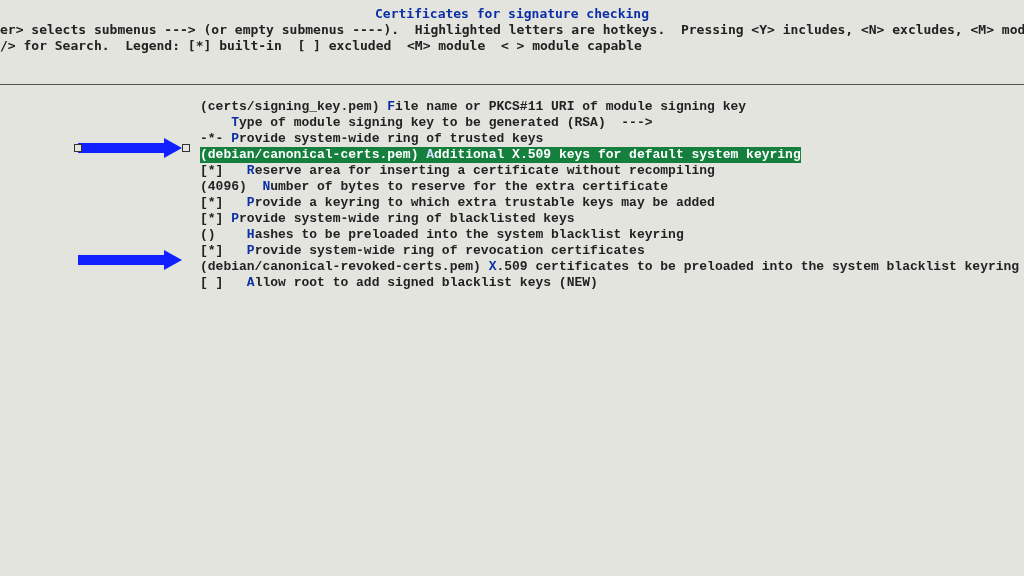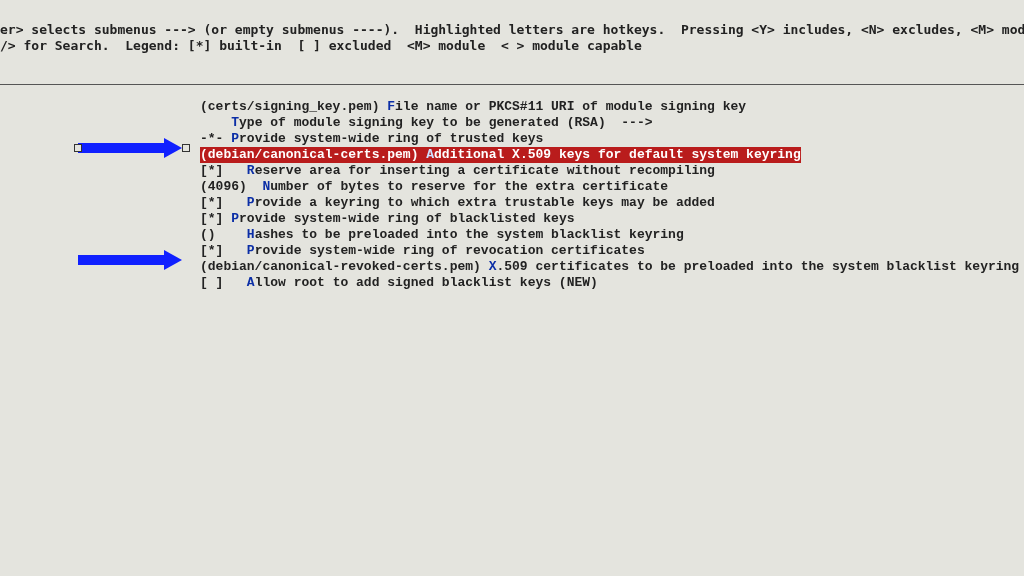--- a/index.html
+++ b/index.html
@@ -52,21 +52,21 @@
     font-family: Liberation Mono, monospace;
   }
   .menu .row {
     display: block;
     height: 16px;
   }
   .hot {
     color: #0b2ea6;
   }
   .sel {
-    background: #b91c1c;
+    background: #15803d;
     color: #fff;
     display: inline-block;
   }
   .sel .hot {
     color: #cfe0ff;
   }
   
   .arrow {
     position: absolute;
     height: 14px;
@@ -91,20 +91,21 @@
     width: 6px;
     height: 6px;
     border: 1px solid #333;
     background: #e4e4de;
   }
 </style>
 </head>
 <body>
 <div class="screen">
 
+  <div class="title">Certificates for signature checking</div>
 
   <div class="help"><span>er&gt; selects submenus ---&gt; (or empty submenus ----).  Highlighted letters are hotkeys.  Pressing &lt;Y&gt; includes, &lt;N&gt; excludes, &lt;M&gt; modu</span>
 <span>/&gt; for Search.  Legend: [*] built-in  [ ] excluded  &lt;M&gt; module  &lt; &gt; module capable</span></div>
 
   <div class="hr"></div>
 
   <div class="menu" id="menu"><span class="row"><span><span>(certs/signing_key.pem) </span><span class="hot">F</span><span>ile name or PKCS#11 URI of module signing key</span></span></span><span class="row"><span><span>    </span><span class="hot">T</span><span>ype of module signing key to be generated (RSA)  ---&gt;</span></span></span><span class="row"><span><span>-*- </span><span class="hot">P</span><span>rovide system-wide ring of trusted keys</span></span></span><span class="row"><span class="sel"><span>(debian/canonical-certs.pem) </span><span class="hot">A</span><span>dditional X.509 keys for default system keyring</span></span></span><span class="row"><span><span>[*]   </span><span class="hot">R</span><span>eserve area for inserting a certificate without recompiling</span></span></span><span class="row"><span><span>(4096)  </span><span class="hot">N</span><span>umber of bytes to reserve for the extra certificate</span></span></span><span class="row"><span><span>[*]   </span><span class="hot">P</span><span>rovide a keyring to which extra trustable keys may be added</span></span></span><span class="row"><span><span>[*] </span><span class="hot">P</span><span>rovide system-wide ring of blacklisted keys</span></span></span><span class="row"><span><span>()    </span><span class="hot">H</span><span>ashes to be preloaded into the system blacklist keyring</span></span></span><span class="row"><span><span>[*]   </span><span class="hot">P</span><span>rovide system-wide ring of revocation certificates</span></span></span><span class="row"><span><span>(debian/canonical-revoked-certs.pem) </span><span class="hot">X</span><span>.509 certificates to be preloaded into the system blacklist keyring</span></span></span><span class="row"><span><span>[ ]   </span><span class="hot">A</span><span>llow root to add signed blacklist keys (NEW)</span></span></span></div>
 
   <div class="arrow" id="arrow1" style="top: 141px;">
     <div class="shaft" style="left: 78px; width: 86px;"></div>

